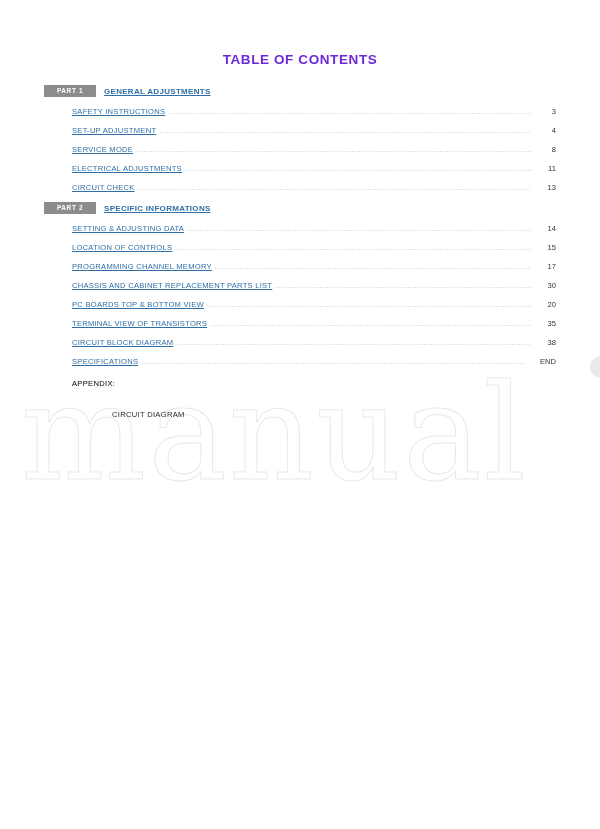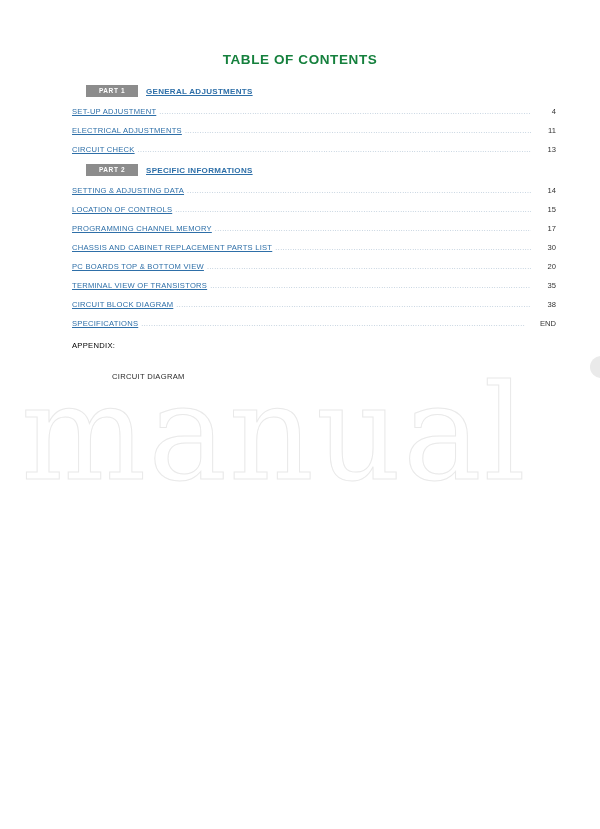--- a/index.html
+++ b/index.html
@@ -55,36 +55,35 @@
 
   .doc-title {
     position: absolute;
     left: 0;
     top: 52px;
     width: 600px;
     text-align: center;
     font-size: 13.5px;
     font-weight: bold;
     letter-spacing: 0.6px;
-    color: #15803d;
+    color: #6d28d9;
   }
 
   .toc {
     position: absolute;
     left: 44px;
     top: 84px;
     width: 512px;
   }
 
   .part-row {
     display: flex;
     align-items: center;
     height: 14px;
     margin-bottom: 4px;
-    margin-left: 42px;
   }
   .part-tag {
     background: #8c8c8c;
     color: #ffffff;
     font-size: 6.5px;
     font-weight: bold;
     letter-spacing: 0.6px;
     padding: 2px 4px 2px 4px;
     width: 52px;
     box-sizing: border-box;
@@ -166,27 +165,37 @@
 
   <div class="doc-title">TABLE OF CONTENTS</div>
 
   <div class="toc">
 
     <div class="part-row">
       <span class="part-tag">PART 1</span>
       <span class="part-title">GENERAL ADJUSTMENTS</span>
     </div>
 
+    <div class="entry">
+      <span class="entry-label">SAFETY INSTRUCTIONS</span>
+      <span class="entry-dots">..................................................................................................................................................................</span>
+      <span class="entry-page">3</span>
+    </div>
 
     <div class="entry">
       <span class="entry-label">SET-UP ADJUSTMENT</span>
       <span class="entry-dots">..................................................................................................................................................................</span>
       <span class="entry-page">4</span>
     </div>
 
+    <div class="entry">
+      <span class="entry-label">SERVICE MODE</span>
+      <span class="entry-dots">..................................................................................................................................................................</span>
+      <span class="entry-page">8</span>
+    </div>
 
     <div class="entry">
       <span class="entry-label">ELECTRICAL ADJUSTMENTS</span>
       <span class="entry-dots">..................................................................................................................................................................</span>
       <span class="entry-page">11</span>
     </div>
 
     <div class="entry">
       <span class="entry-label">CIRCUIT CHECK</span>
       <span class="entry-dots">..................................................................................................................................................................</span>

